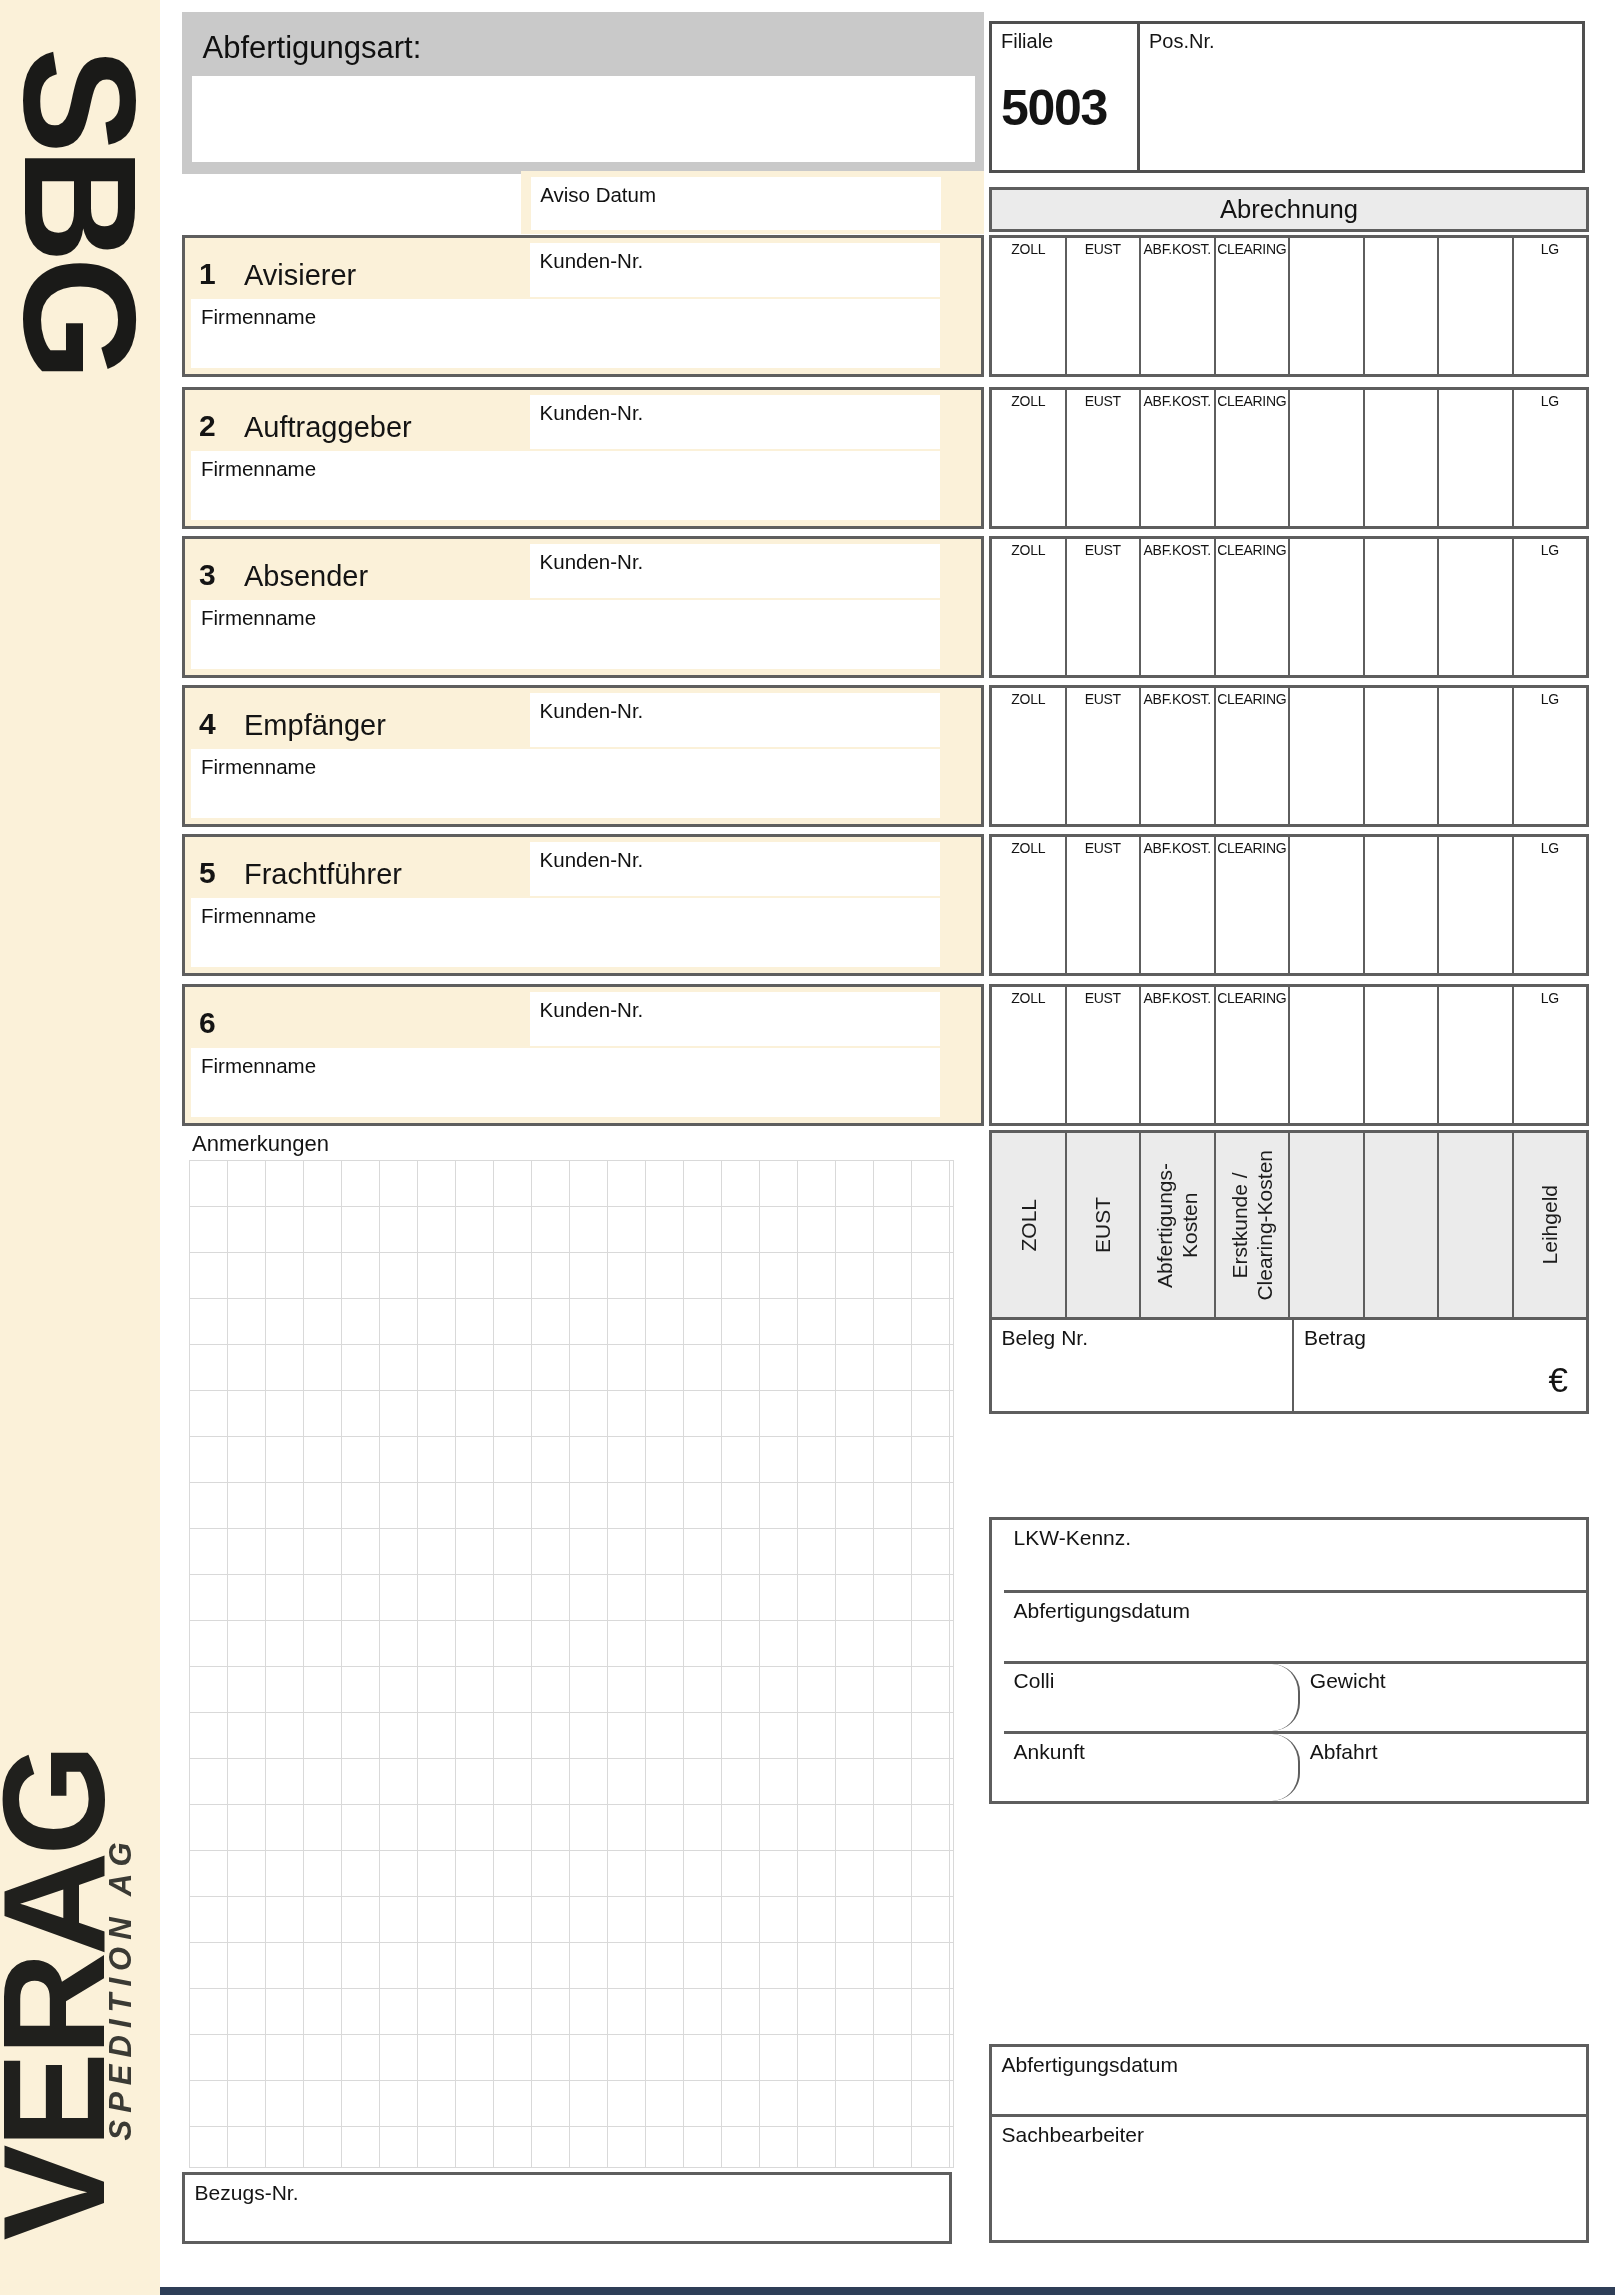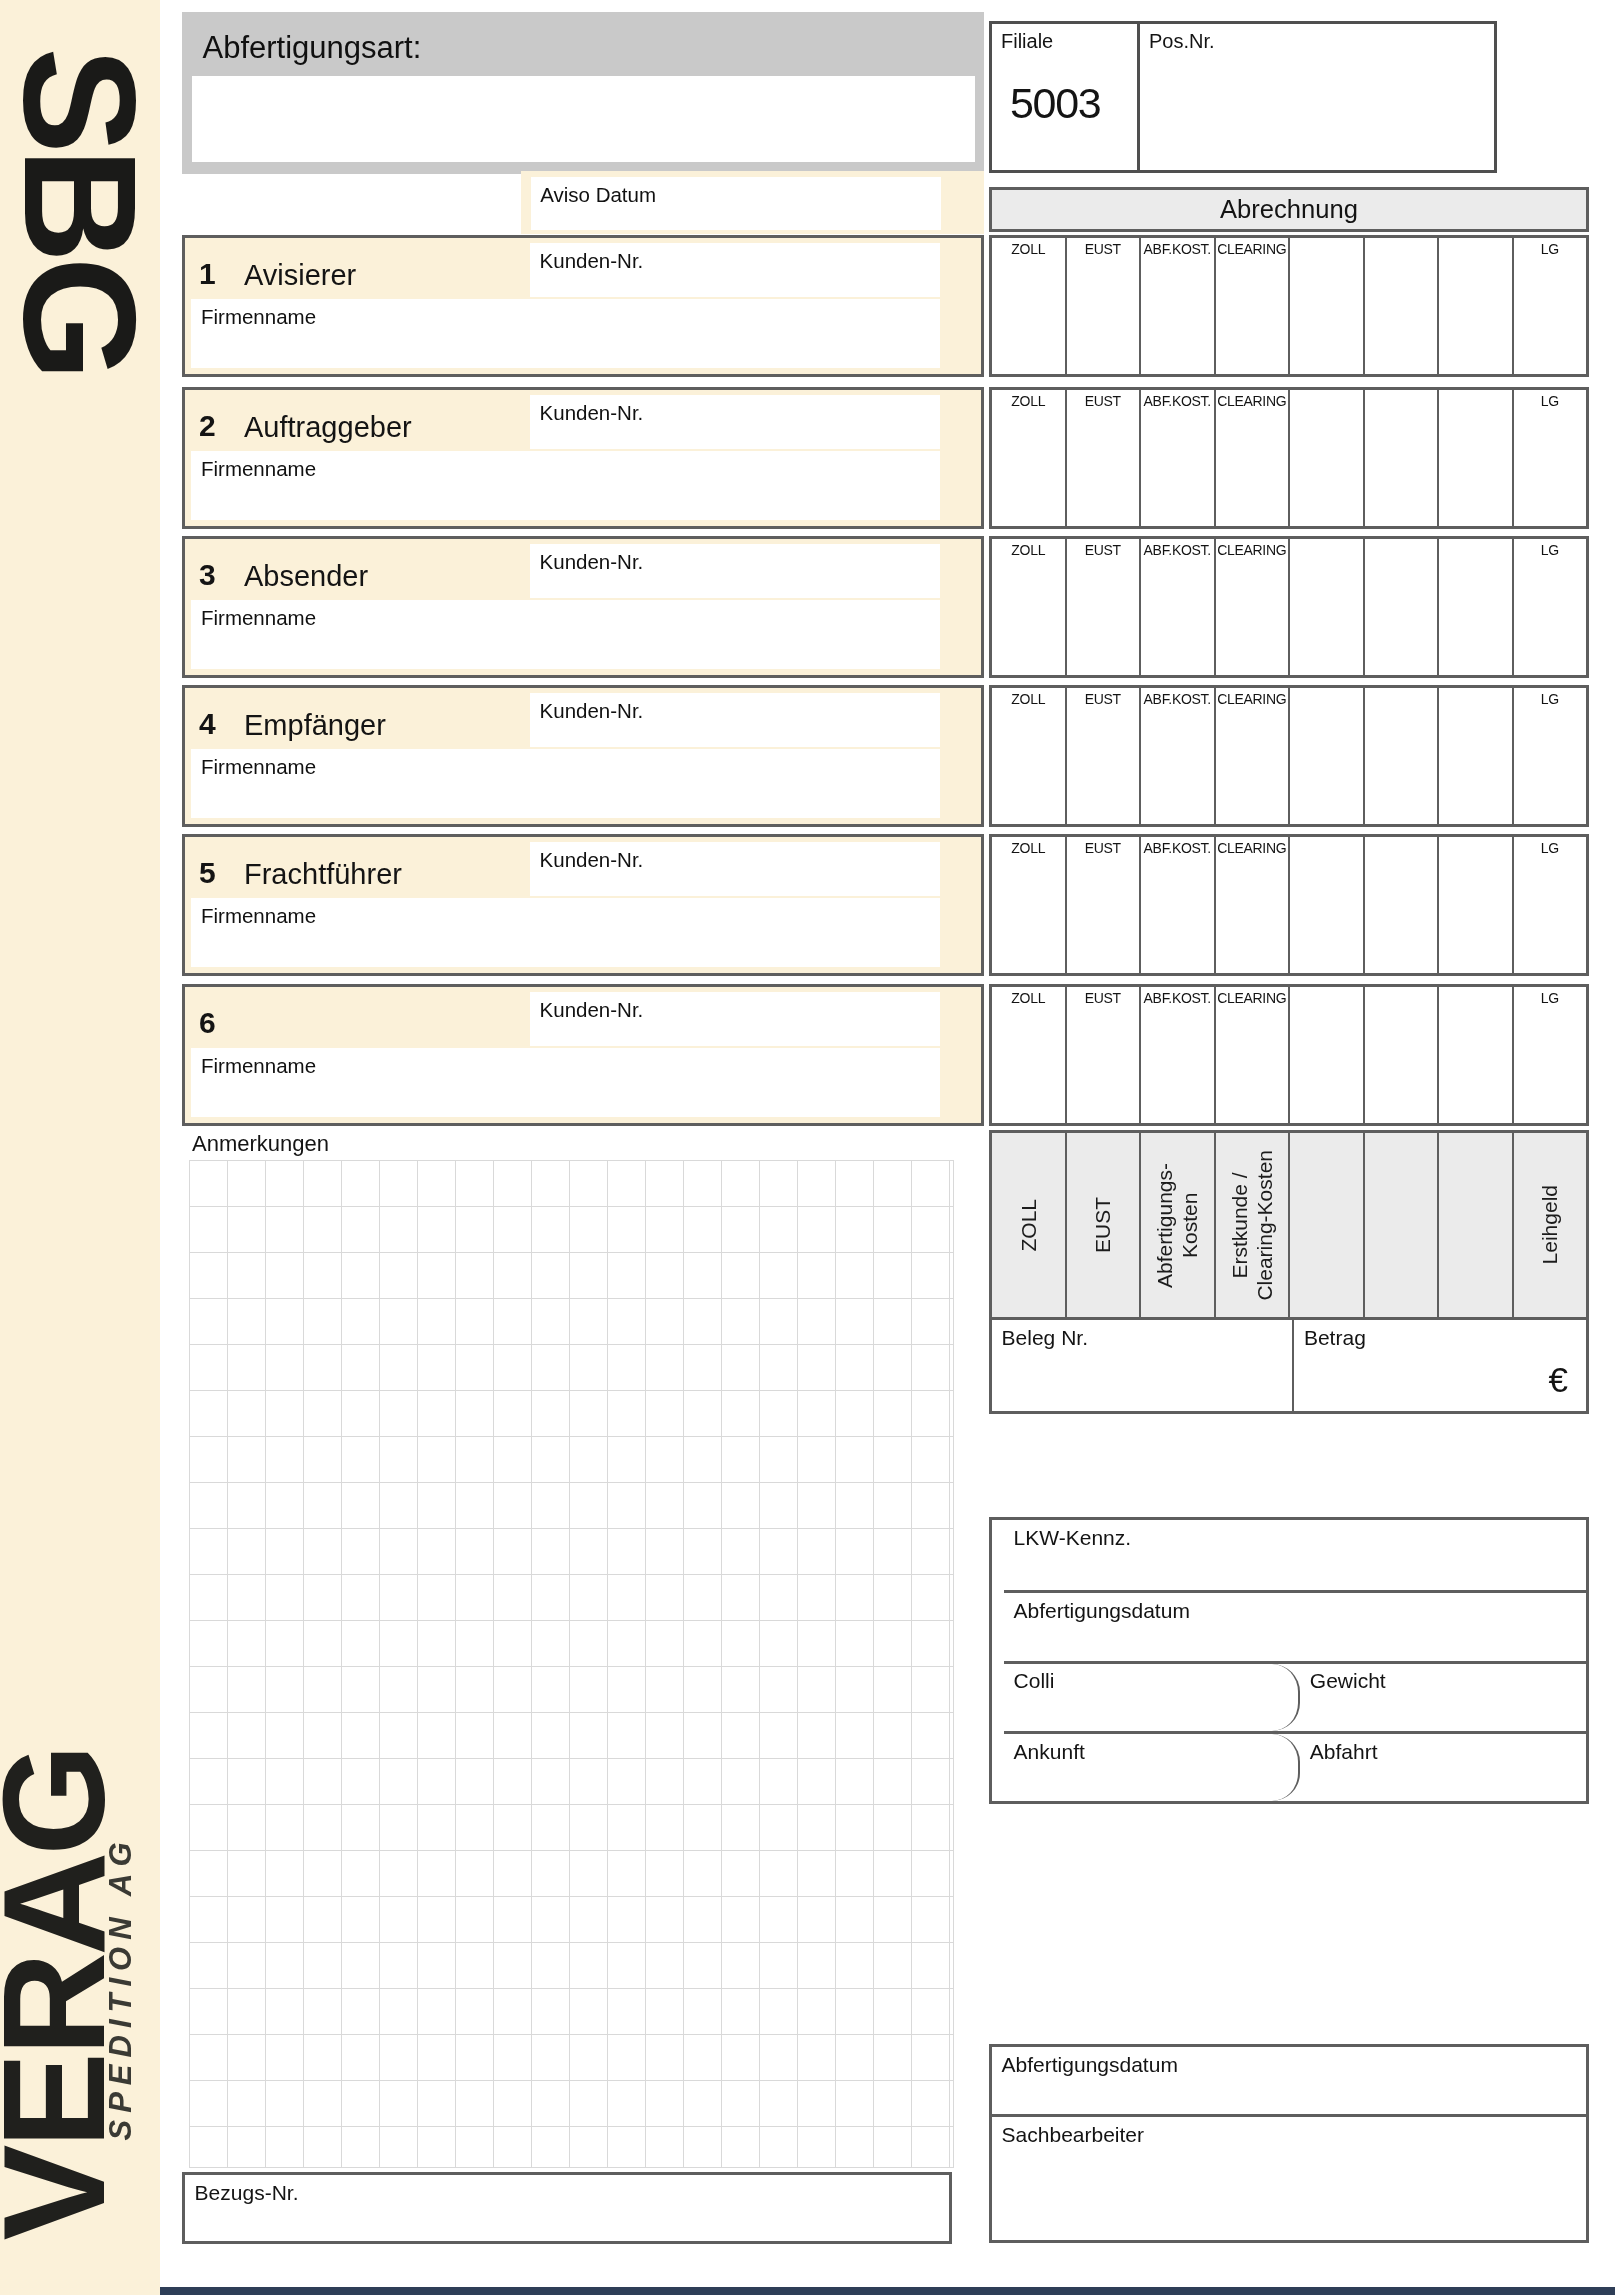--- a/index.html
+++ b/index.html
@@ -19,26 +19,26 @@
     font-size:144px; font-weight:900; letter-spacing:-3.8px; color:#20201d; white-space:nowrap;}
   .logo-verag-sub{position:absolute; left:121px; top:1988px; transform:translate(-50%,-50%) rotate(-90deg);
     font-size:31px; font-weight:bold; font-style:italic; letter-spacing:7px; color:#3a3a34; white-space:nowrap;}
 
   
   .abf-header{position:absolute; left:182px; top:11.5px; width:802px; height:162px; background:var(--header-gray);}
   .abf-label{position:absolute; left:20.5px; top:18px; font-size:31px; color:#101010;}
   .abf-input{position:absolute; left:9.6px; top:64px; width:783px; height:86px; background:#fff;}
 
   
-  .filiale-box{position:absolute; left:989px; top:20.5px; width:508px; height:152px; background:#fff;
+  .filiale-box{position:absolute; left:989px; top:20.5px; width:596px; height:152px; background:#fff;
     border:3.8px solid #4f4f4f; display:flex;text-align:right;}
   .filiale-cell{width:148px; border-right:3.2px solid #4f4f4f; position:relative;}
   .pos-cell{flex:1; position:relative;}
   .cell-label{position:absolute; left:9px; top:6.4px; font-size:20px;}
-  .filiale-value{position:absolute; left:18px; top:55px; font-size:43px; font-weight:400; letter-spacing:-1.3px;}
+  .filiale-value{position:absolute; left:9px; top:55px; font-size:50px; font-weight:700; letter-spacing:-1.3px;}
 
   
   .aviso-wrap{position:absolute; left:521px; top:171px; width:463px; height:63px; background:var(--cream);}
   .aviso-input{position:absolute; left:9.6px; top:5.8px; width:410px; height:53px; background:#fff;}
   .box-label{display:block; padding:5.8px 9.6px; font-size:20.5px; color:#111;}
 
   
   .party-section{position:absolute; left:182px; width:802px; height:142px; background:var(--cream);
     border:3.2px solid var(--border-gray);}
   .party-num{position:absolute; left:14px; top:19px; font-size:30px; font-weight:bold;}

